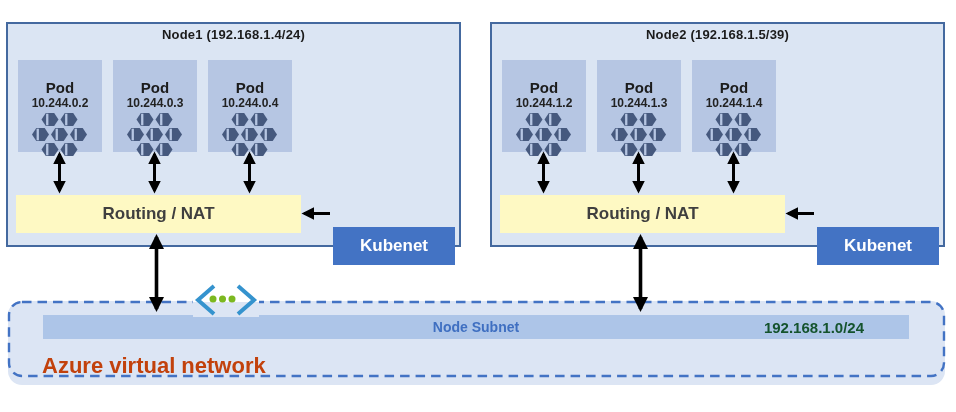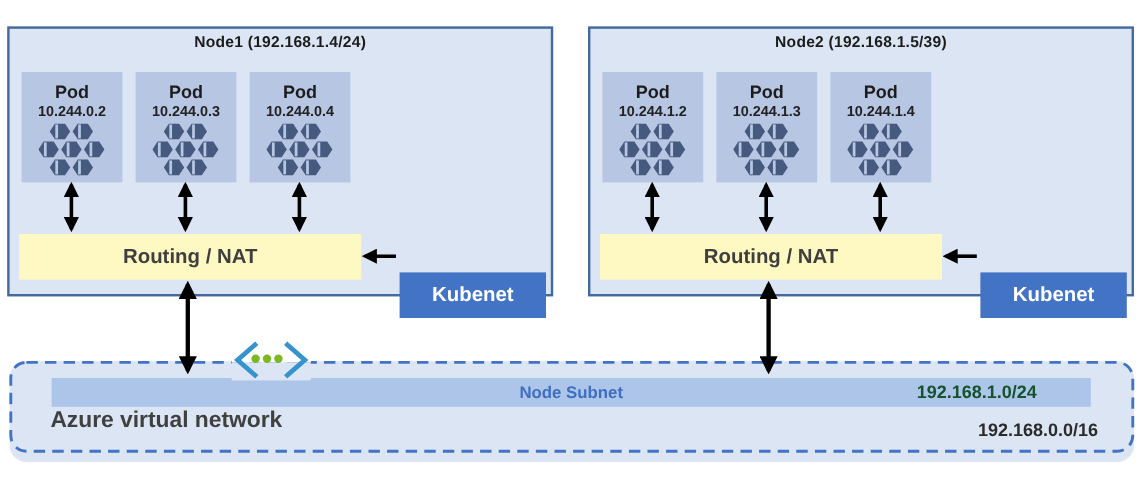--- a/index.html
+++ b/index.html
@@ -17,21 +17,21 @@
   .node-title{
     text-align:center;margin-top:3px;font-size:13px;font-weight:600;
     color:#1b1b1b;letter-spacing:.2px;
   }
   
   .pod{
     position:absolute;top:36px;width:84px;height:92px;
     background:#b6c6e3;text-align:center;
   }
   .pod.p1{left:10px}.pod.p2{left:105px}.pod.p3{left:200px}
-  .pod-label{font-size:15px;font-weight:700;color:#1c1c1c;margin-top:10px;line-height:1.05}
+  .pod-label{font-size:15px;font-weight:700;color:#1c1c1c;margin-top:20px;line-height:1.05}
   .pod-ip{font-size:12px;font-weight:600;color:#222;line-height:1.2}
   .pod-icon{margin-top:3px}
   
   .router{
     position:absolute;left:8px;top:171px;width:285px;height:38px;
     background:#fef9c3;color:#3f3f3f;font-size:17px;font-weight:600;
     display:flex;align-items:center;justify-content:center;
   }
   .kubenet{
     position:absolute;left:325px;top:171px;width:122px;height:38px;
@@ -51,21 +51,21 @@
     position:absolute;left:0;top:0;width:100%;height:100%;
     display:flex;align-items:center;justify-content:center;
     font-size:14px;font-weight:700;color:#3f6fc1;
   }
   .subnet-cidr{
     position:absolute;right:45px;top:0;height:100%;
     display:flex;align-items:center;
     font-size:15px;font-weight:600;color:#14532d;
   }
   .vnet-label{
-    position:absolute;left:34px;top:39px;font-size:19px;font-weight:700;color:#404040;
+    position:absolute;left:34px;top:52px;font-size:22px;font-weight:700;color:#c2410c;
   }
   .vnet-cidr{
     position:absolute;right:30px;top:49px;font-size:15px;font-weight:600;color:#2b2b2b;
   }
   
   .overlay{position:absolute;left:0;top:0;width:956px;height:412px;pointer-events:none}
   .hidden-defs{position:absolute;width:0;height:0;overflow:hidden}
 </style>
 </head>
 <body>
@@ -174,21 +174,20 @@
     <div class="router">Routing / NAT</div>
     <div class="kubenet">Kubenet</div>
   </section>
 
   <section class="vnet">
     <div class="subnet-bar">
       <div class="subnet-label">Node Subnet</div>
       <div class="subnet-cidr">192.168.1.0/24</div>
     </div>
     <div class="vnet-label">Azure virtual network</div>
-    <div class="vnet-cidr">192.168.0.0/16</div>
   </section>
 
   <svg class="overlay" width="956" height="412" viewBox="0 0 956 412">
     <defs>
       <marker id="ah" viewBox="0 0 10 10" refX="8" refY="5" markerWidth="4.2" markerHeight="4.2" orient="auto-start-reverse">
         <path d="M0 0 L10 5 L0 10 z" fill="#000"></path>
       </marker>
     </defs>
 
     <rect x="9" y="302" width="935" height="74" rx="13" fill="none" stroke="#4373c4" stroke-width="2.4" stroke-dasharray="9.5 6"></rect>

